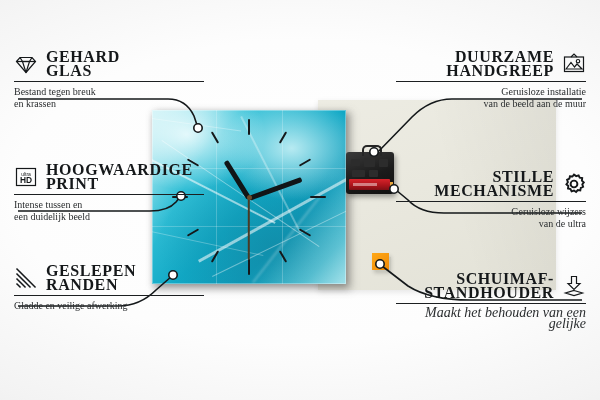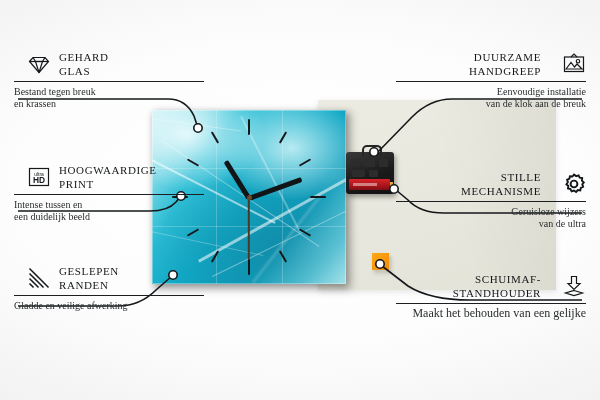--- a/index.html
+++ b/index.html
@@ -80,36 +80,36 @@
     background:linear-gradient(140deg,#ffa816,#f08a08);
     box-shadow:3px 3px 0 -1px rgba(200,200,190,.9), 2px 3px 4px rgba(0,0,0,.18);
   }
   
   #lines{position:absolute;left:0;top:0;width:600px;height:400px;pointer-events:none;}
   
   .feat{position:absolute;width:190px;}
   .feat .head{display:flex;align-items:center;gap:8px;}
   .feat.right .head{justify-content:flex-end;}
   .feat .title{
-    font-size:11px;font-weight:400;letter-spacing:.6px;color:#15181a;
+    font-size:16px;font-weight:700;letter-spacing:.6px;color:#15181a;
     line-height:14px;text-transform:uppercase;
   }
   .feat.right .title{text-align:right;}
   .feat .rule{height:1px;background:#1c1f21;margin:3px 0 4px;}
   .feat .desc{font-size:10px;line-height:11.5px;color:#2a2d2f;}
   .feat.right .desc{text-align:right;}
-  .ico{width:24px;height:24px;flex:0 0 24px;margin-left:13px;}
+  .ico{width:24px;height:24px;flex:0 0 24px;}
   .ico svg{display:block;width:24px;height:24px;}
   #f1{left:14px;top:50px;}
   #f2{left:14px;top:163px;}
   #f3{left:14px;top:264px;}
   #f4{left:396px;top:50px;}
   #f5{left:396px;top:170px;}
   #f6{left:396px;top:272px;}
-  #f6 .desc{font-size:12px;line-height:10.6px;}
+  #f6 .desc{font-size:14px;line-height:10.6px;font-style:italic;}
 </style>
 </head>
 <body>
 
 <div id="stage">
 
   <div id="product">
 
     <div class="back-panel"></div>
 
@@ -268,22 +268,22 @@
         <svg viewBox="0 0 24 24">
           <rect x="2.5" y="5" width="19" height="14.5" fill="none" stroke="#15181a" stroke-width="1.2"></rect>
           <path d="M9 5 L12 2 L15 5" fill="none" stroke="#15181a" stroke-width="1.2"></path>
           <path d="M4 17 L9 10.5 L12.5 15 L15 12 L20 17 Z" fill="none" stroke="#15181a" stroke-width="1.2"></path>
           <circle cx="16" cy="9.2" r="1.7" fill="none" stroke="#15181a" stroke-width="1.2"></circle>
         </svg>
       </span>
     </div>
     <div class="rule"></div>
     <div class="desc">
-      <span>Eenvoudige installatie</span><br>
-      <span>van de klok aan de breuk</span>
+      <span>Geruisloze installatie</span><br>
+      <span>van de beeld aan de muur</span>
     </div>
   </div>
 
   <div class="feat right" id="f5">
     <div class="head">
       <span class="title">
         <span>STILLE</span><br>
         <span>MECHANISME</span>
       </span>
       <span class="ico">

